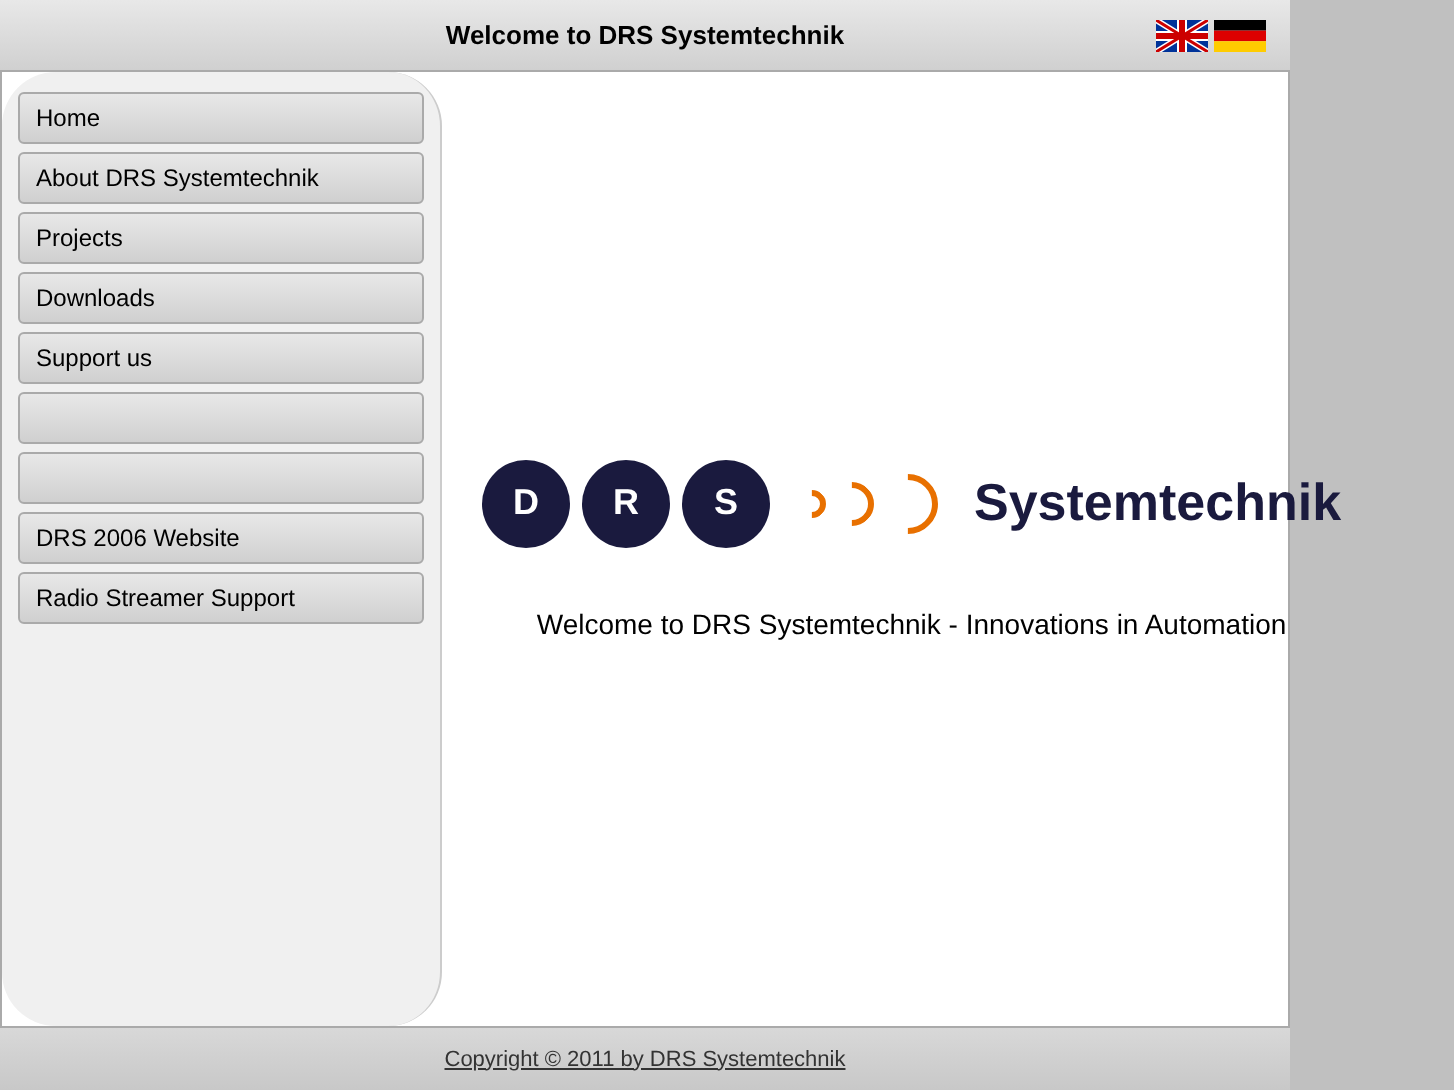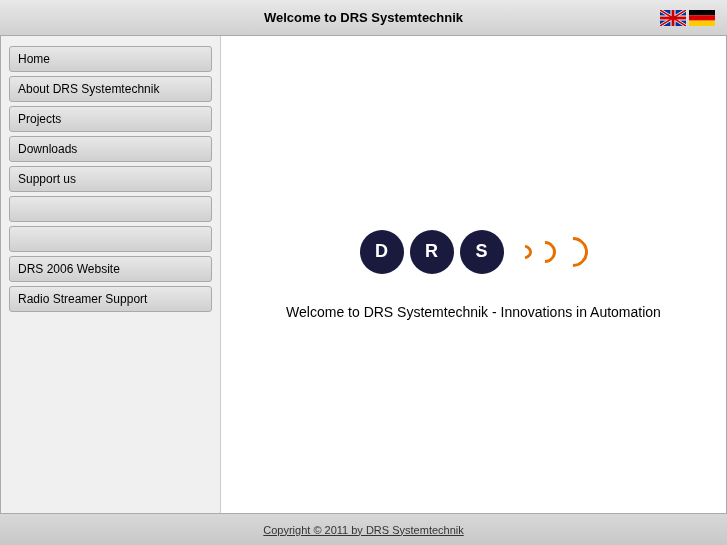--- a/index.html
+++ b/index.html
@@ -6,21 +6,21 @@
     body {
       font-family: Arial, sans-serif;
       font-size: 13px;
       background: #c0c0c0;
       width: 727px;
       height: 545px;
       overflow: hidden;
     }
 
     .outer-wrapper {
-      width: 727px;
+      width: 645px;
       height: 545px;
       display: flex;
       flex-direction: column;
     }
 
     
     .header-bar {
       background: linear-gradient(to bottom, #e8e8e8, #d0d0d0);
       border-bottom: 1px solid #aaa;
       height: 36px;
@@ -58,20 +58,21 @@
     
     .sidebar {
       width: 220px;
       padding: 10px 8px;
       background: #f0f0f0;
       border-right: 1px solid #ccc;
       display: flex;
       flex-direction: column;
       gap: 4px;
       flex-shrink: 0;
+      border-radius: 27px;
     }
 
     .nav-btn {
       display: block;
       width: 100%;
       padding: 5px 8px;
       background: linear-gradient(to bottom, #e8e8e8, #d0d0d0);
       border: 1px solid #aaa;
       border-radius: 3px;
       text-align: left;
@@ -229,20 +230,21 @@
         <div class="drs-circles">
           <div class="circle-letter">D</div>
           <div class="circle-letter">R</div>
           <div class="circle-letter">S</div>
         </div>
         <div class="sound-waves">
           <div class="wave-arc w1"></div>
           <div class="wave-arc w2"></div>
           <div class="wave-arc w3"></div>
         </div>
+        <span class="brand-name">Systemtechnik</span>
       </div>
       <div class="welcome-text">Welcome to DRS Systemtechnik - Innovations in Automation</div>
     </div>
 
   </div>
 
   <div class="footer-bar">
     <span class="footer-text">Copyright © 2011 by DRS Systemtechnik</span>
   </div>
 

